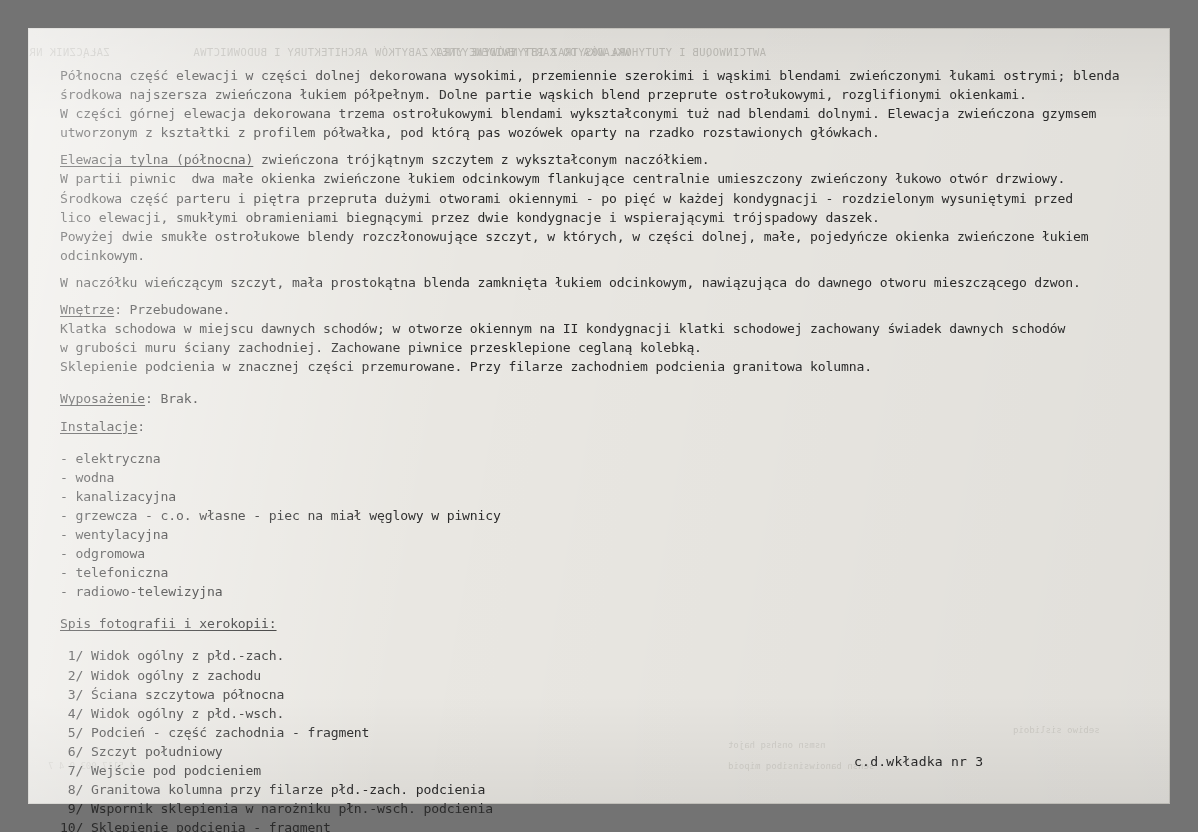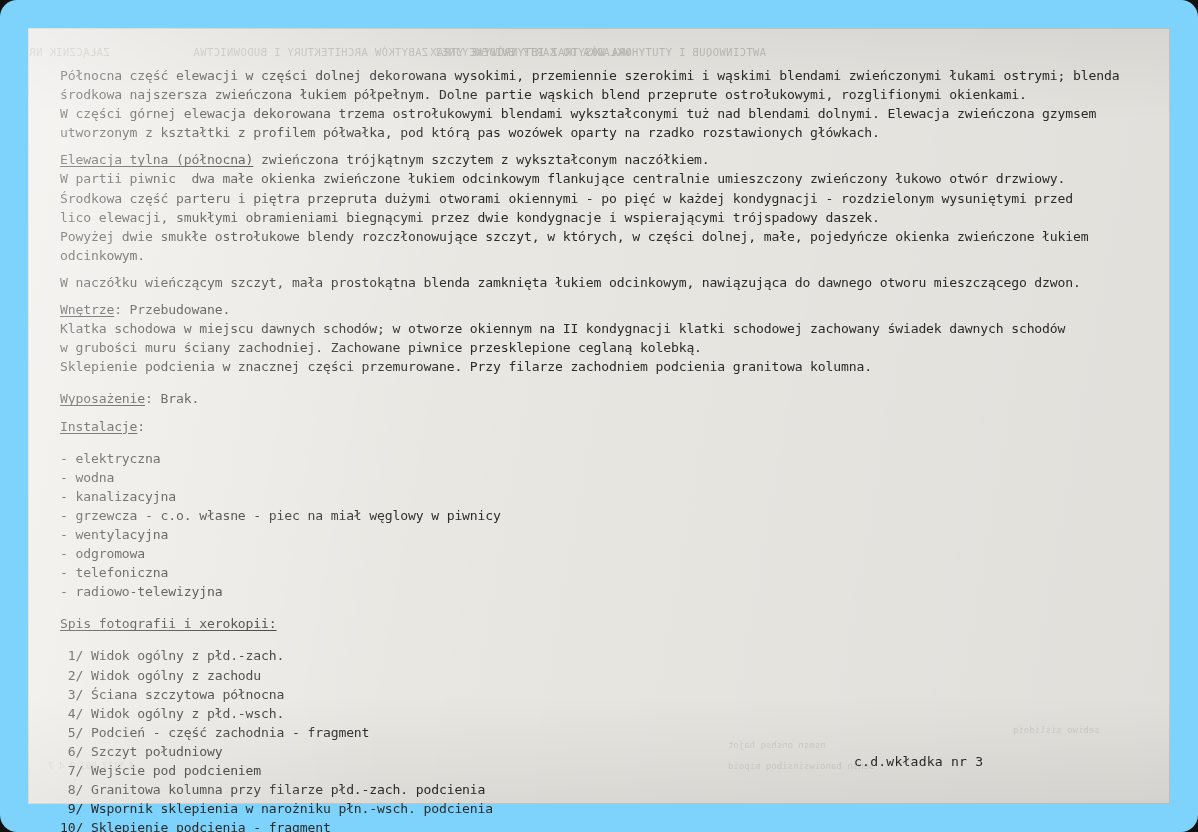--- a/index.html
+++ b/index.html
@@ -11,22 +11,21 @@
     width: 1198px;
     height: 832px;
     overflow: hidden;
     font-family: "DejaVu Sans Mono", monospace;
   }
 
   #page {
     position: relative;
     width: 1198px;
     height: 832px;
-    background: #7dd3fc;
-    border-radius: 17px;
+    background: #737373;
   }
 
   
   #sheet {
     position: absolute;
     left: 28px;
     top: 28px;
     width: 1142px;
     height: 776px;
     background: #e9e7e2;

